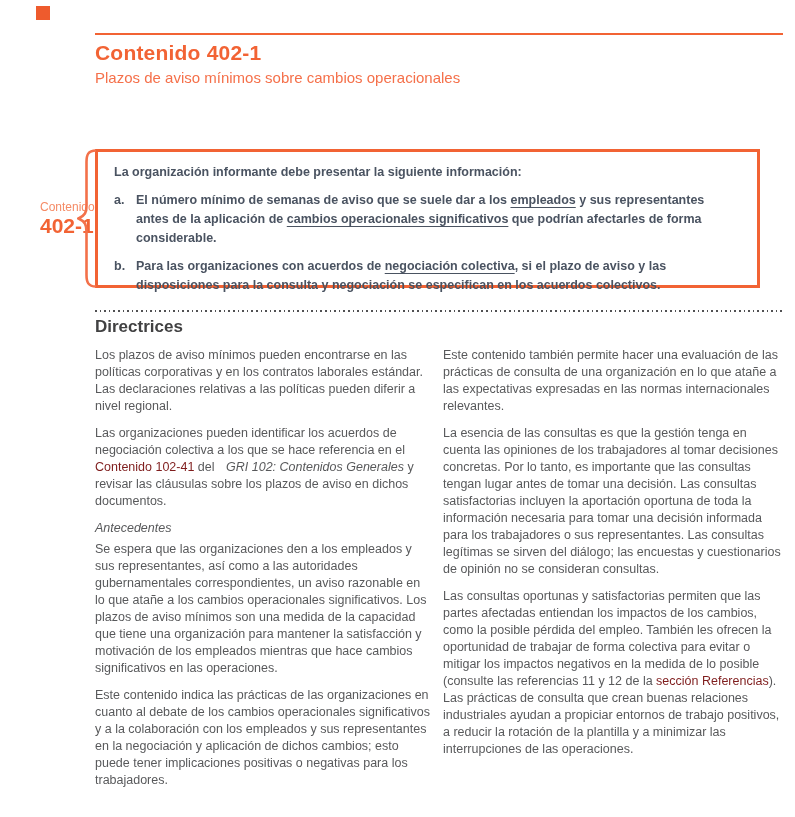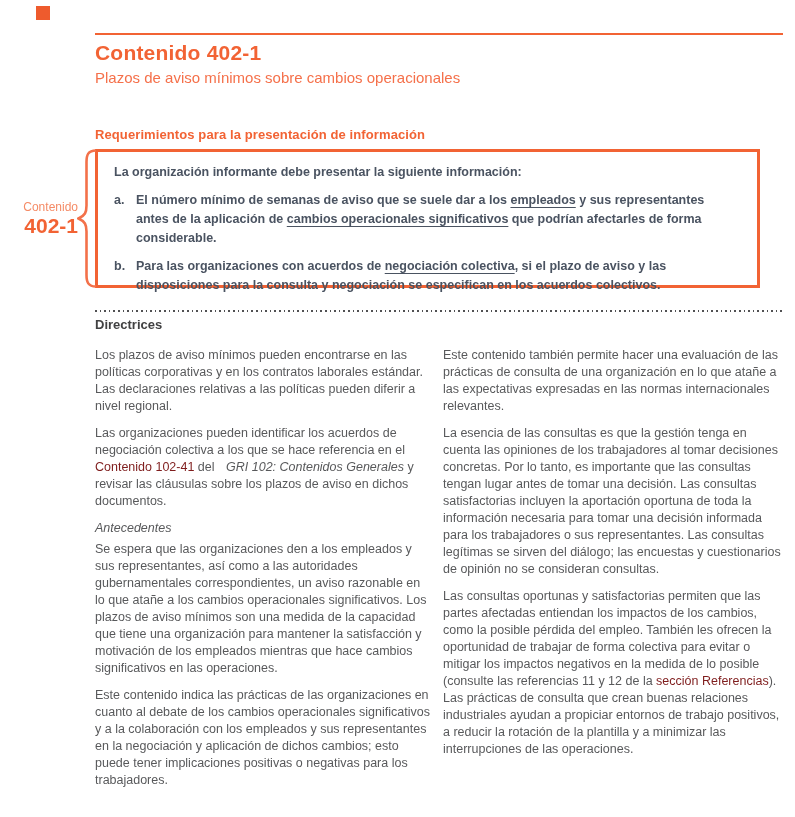--- a/index.html
+++ b/index.html
@@ -13,29 +13,29 @@
   .subtitle{position:absolute;left:95px;top:66px;font-size:15px;line-height:23px;font-weight:normal;color:#F5704A;}
   .req-heading{position:absolute;left:95px;top:127px;font-size:13px;font-weight:bold;color:#F26334;letter-spacing:.1px;}
   .req-box{
     position:absolute;left:95px;top:149px;width:665px;height:139px;box-sizing:border-box;
     border:3px solid #F26334;padding:11px 26px 8px 16px;color:#4A5361;
   }
   .req-intro{font-size:12.5px;font-weight:bold;line-height:19px;margin:0 0 9px 0;}
   .req-item{display:flex;font-size:12.5px;font-weight:bold;line-height:19px;margin:0 0 9px 0;}
   .req-marker{width:22px;flex:none;}
   .req-body{flex:1;}
-  .side-label{position:absolute;left:0;top:201px;width:78px;text-align:right;}
+  .side-label{position:absolute;left:0;top:201px;width:78px;padding-left:40px;}
   .side-label-small{font-size:12px;line-height:13px;color:#F58B66;}
   .side-label-big{font-size:21px;line-height:23px;font-weight:bold;color:#F26334;}
   .brace{position:absolute;left:77px;top:149px;width:20px;height:139px;}
   .dotted-divider{
     position:absolute;left:95px;top:310px;width:688px;height:2px;
     background-image:repeating-linear-gradient(to right,#515153 0 1.7px,transparent 1.7px 4.6px);
   }
-  .guidelines-heading{position:absolute;left:95px;top:317px;font-size:13px;font-weight:bold;color:#414142;}
+  .guidelines-heading{position:absolute;left:95px;top:317px;font-size:17px;font-weight:bold;color:#414142;}
   .columns{position:absolute;left:95px;top:347px;width:692px;display:flex;gap:10px;}
   .col{flex:none;}
   .col-left{width:338px;}
   .col-right{width:344px;}
   p.body{font-size:12.5px;line-height:17px;color:#58595B;margin:0 0 10px 0;}
   p.subhead{font-size:12.5px;line-height:17px;font-style:italic;color:#58595B;margin:5px 0 4px 0;}
   .seg-plain{}
   .seg-italic{font-style:italic;margin-left:8px;}
   .seg-underline{text-decoration:underline;text-underline-offset:2.5px;text-decoration-thickness:1px;}
   .seg-link{color:#7f1d1d;text-decoration:none;cursor:pointer;}
@@ -44,21 +44,20 @@
 <body>
 
 <div class="page">
 
   <div class="corner-square"></div>
 
   <div class="top-rule"></div>
   <div class="kicker">Contenido 402-1</div>
   <div class="subtitle">Plazos de aviso mínimos sobre cambios operacionales</div>
 
-  <div class="req-heading">Requerimientos para la presentación de información</div>
 
   <div class="req-box">
     <p class="req-intro">La organización informante debe presentar la siguiente información:</p>
     <div id="req-list">
         <div class="req-item">
           <span class="req-marker">a.</span>
           <span class="req-body"><span class="seg-plain">El número mínimo de semanas de aviso que se suele dar a los </span><span class="seg-underline">empleados</span><span class="seg-plain"> y sus representantes antes de la aplicación de </span><span class="seg-underline">cambios operacionales significativos</span><span class="seg-plain"> que podrían afectarles de forma considerable.</span></span>
         </div>
         <div class="req-item">
           <span class="req-marker">b.</span>

